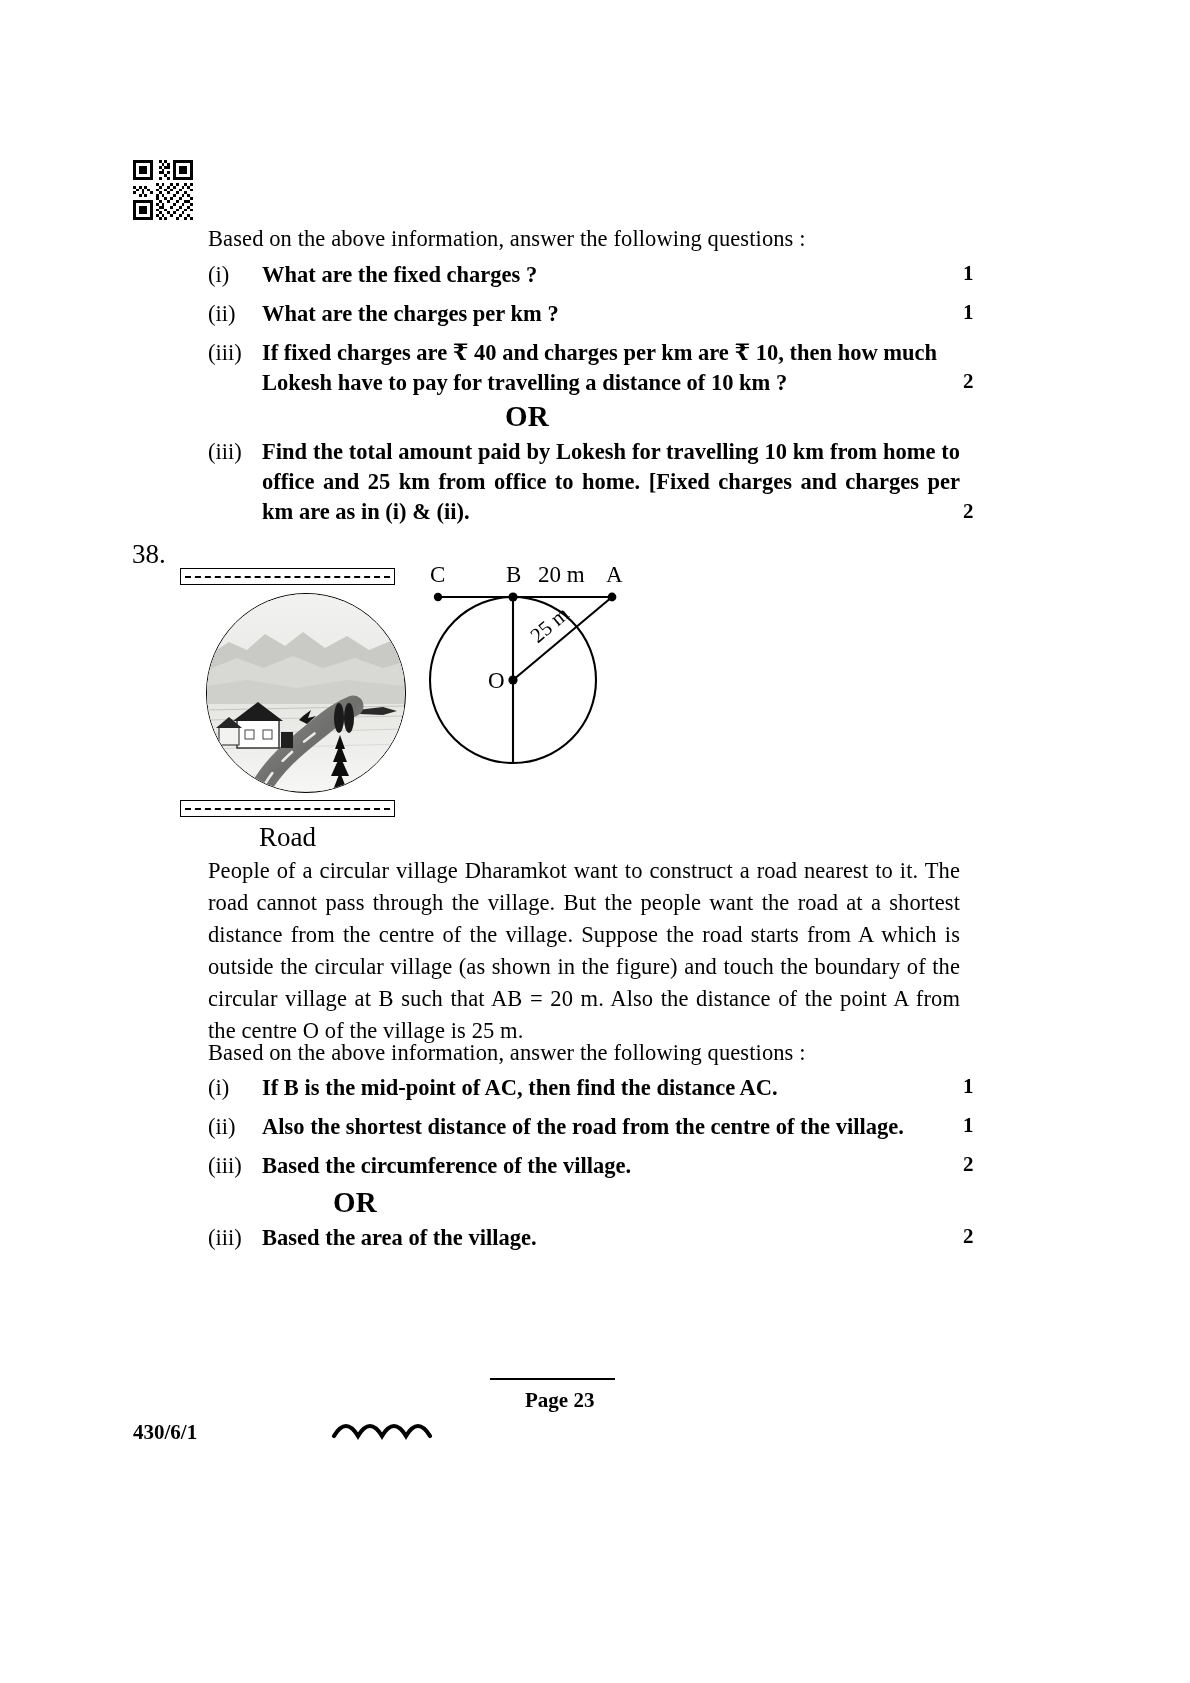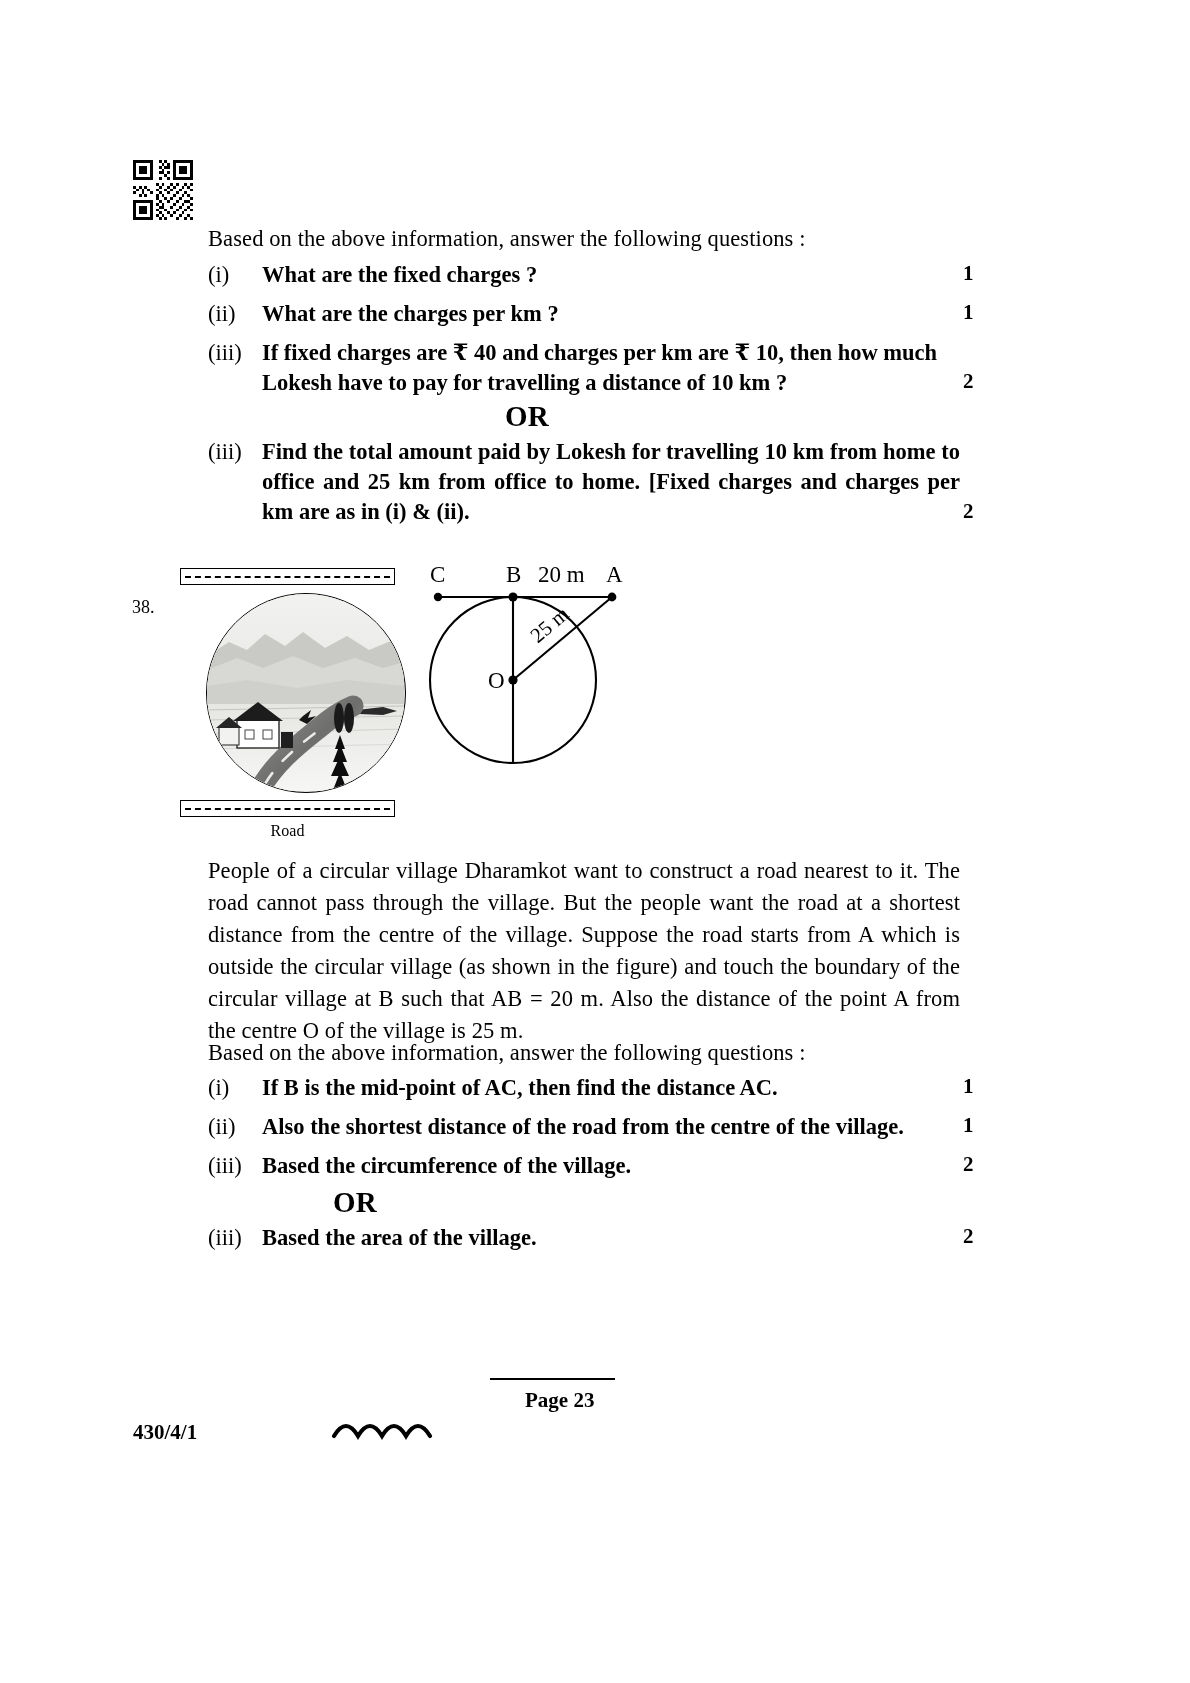--- a/index.html
+++ b/index.html
@@ -75,22 +75,22 @@
     position: absolute;
     font-weight: bold;
     font-size: 29px;
     letter-spacing: 0.3px;
   }
 
   
   .qnum38 {
     position: absolute;
     left: 132px;
-    top: 597px;
-    font-size: 18px;
+    top: 539px;
+    font-size: 27px;
   }
 
   .figwrap {
     position: absolute;
     left: 180px;
     top: 560px;
     width: 460px;
     height: 290px;
   }
 
@@ -116,21 +116,21 @@
   }
   .road-top { top: 8px; }
   .road-bottom { top: 240px; }
 
   .road-label {
     position: absolute;
     left: 0px;
     top: 262px;
     width: 215px;
     text-align: center;
-    font-size: 16px;
+    font-size: 27px;
   }
 
   
   .photo-circle {
     position: absolute;
     left: 26px;
     top: 33px;
     width: 200px;
     height: 200px;
     border-radius: 50%;
@@ -464,21 +464,21 @@
   <div class="col" style="top:1223px;">
     <div class="qitem">
       <span class="qnum">(iii)</span>
       <span class="qbody">Based the area of the village.</span>
     </div>
   </div>
   <div class="marks" style="top:1224px;">2</div>
 
   <div class="footrule"></div>
 
-  <div class="foot-left">430/4/1</div>
+  <div class="foot-left">430/6/1</div>
 
   <div class="foot-squiggle">
     <svg width="115" height="30" viewBox="0 0 115 30">
       <path d="M4 18 Q16 -2 28 18 Q40 -2 52 18 Q64 -2 76 18 Q88 -2 100 18" fill="none" stroke="#000" stroke-width="4.2" stroke-linecap="round"></path>
     </svg>
   </div>
 
   <div class="foot-right">Page 23</div>
 
 </div>

